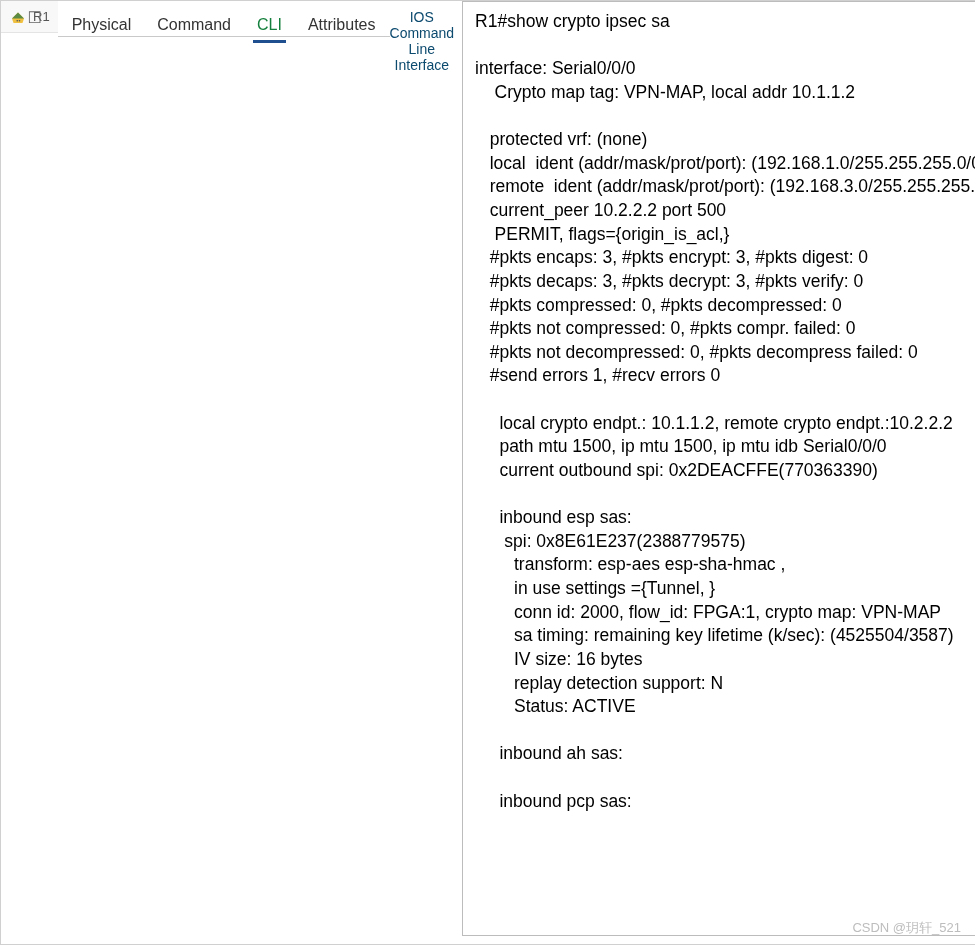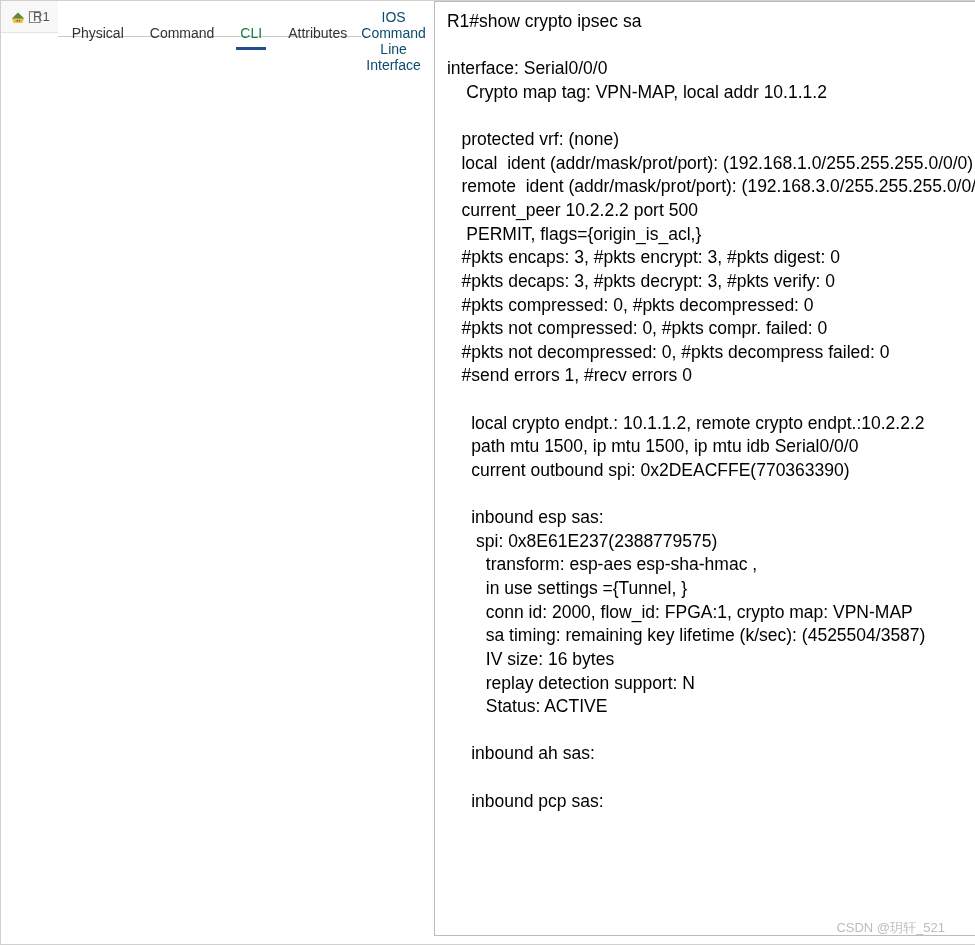--- a/index.html
+++ b/index.html
@@ -57,27 +57,27 @@
     .tab-strip {
       height: 36px;
       display: flex;
       align-items: flex-end;
       padding: 0 10px;
       border-bottom: 1px solid #c9c9c9;
       gap: 18px;
       background: #ffffff;
     }
     .tab {
-      font-size: 14px;
+      font-size: 16px;
       color: #333;
       padding: 8px 4px 6px 4px;
       cursor: pointer;
       border-bottom: 3px solid transparent;
       position: relative;
-      top: 14px;
+      top: 7px;
       text-align: center;
     }
     .tab.active {
       border-bottom: 3px solid #1f4f8f;
       color: #15803d;
     }
     .panel-title {
       text-align: center;
       font-size: 14px;
       color: #0c4a6e;
@@ -97,21 +97,21 @@
       padding: 8px 12px;
       font-family: Liberation Sans, sans-serif;
       font-size: 17.5px;
       line-height: 1.35;
       color: #000;
       white-space: pre;
       overflow: hidden;
     }
     .watermark {
       position: absolute;
-      right: 30px;
+      right: 14px;
       bottom: 8px;
       font-size: 13px;
       color: #bdbdbd;
       font-family: "Segoe UI", sans-serif;
       pointer-events: none;
     }
   </style>
 </head>
 <body>
 

